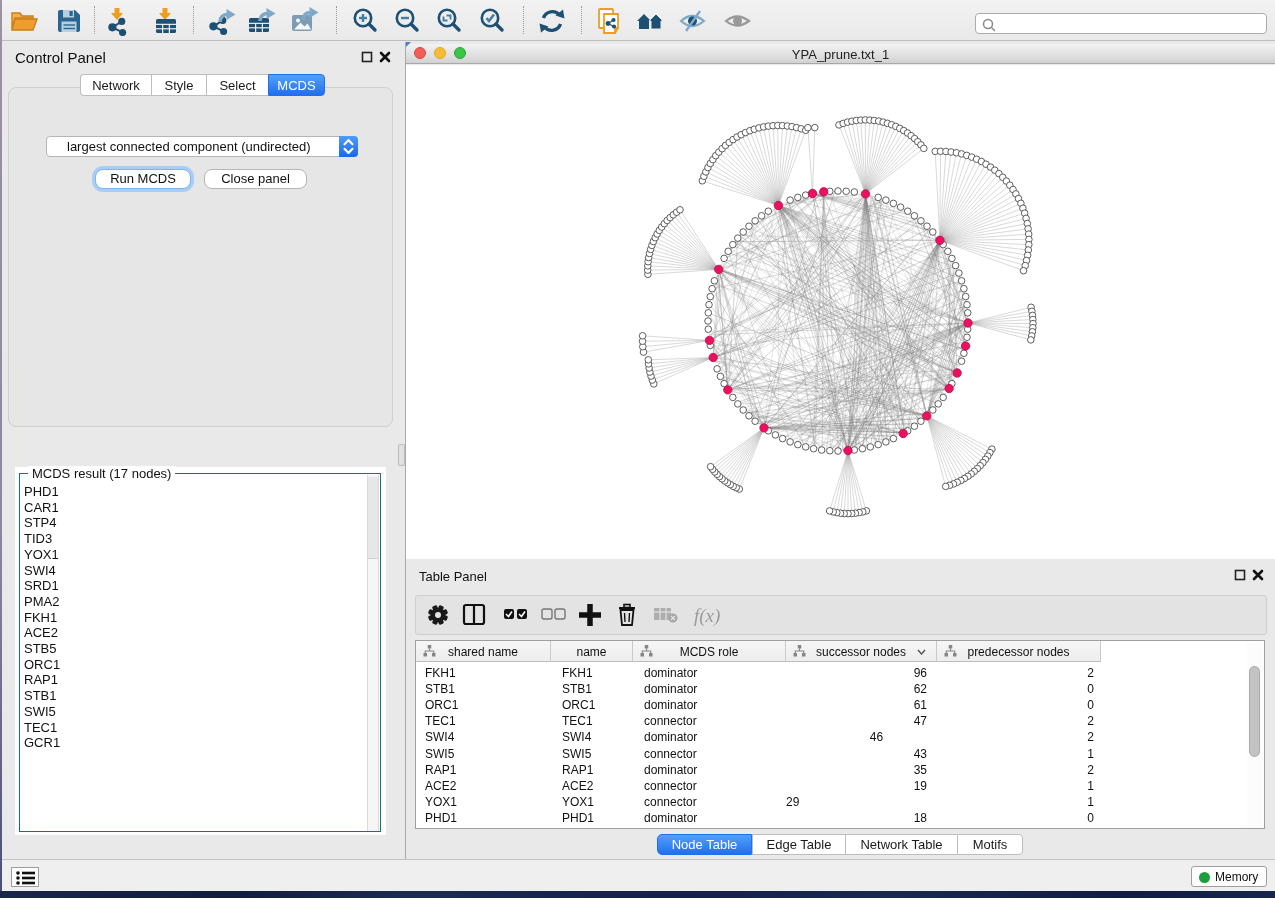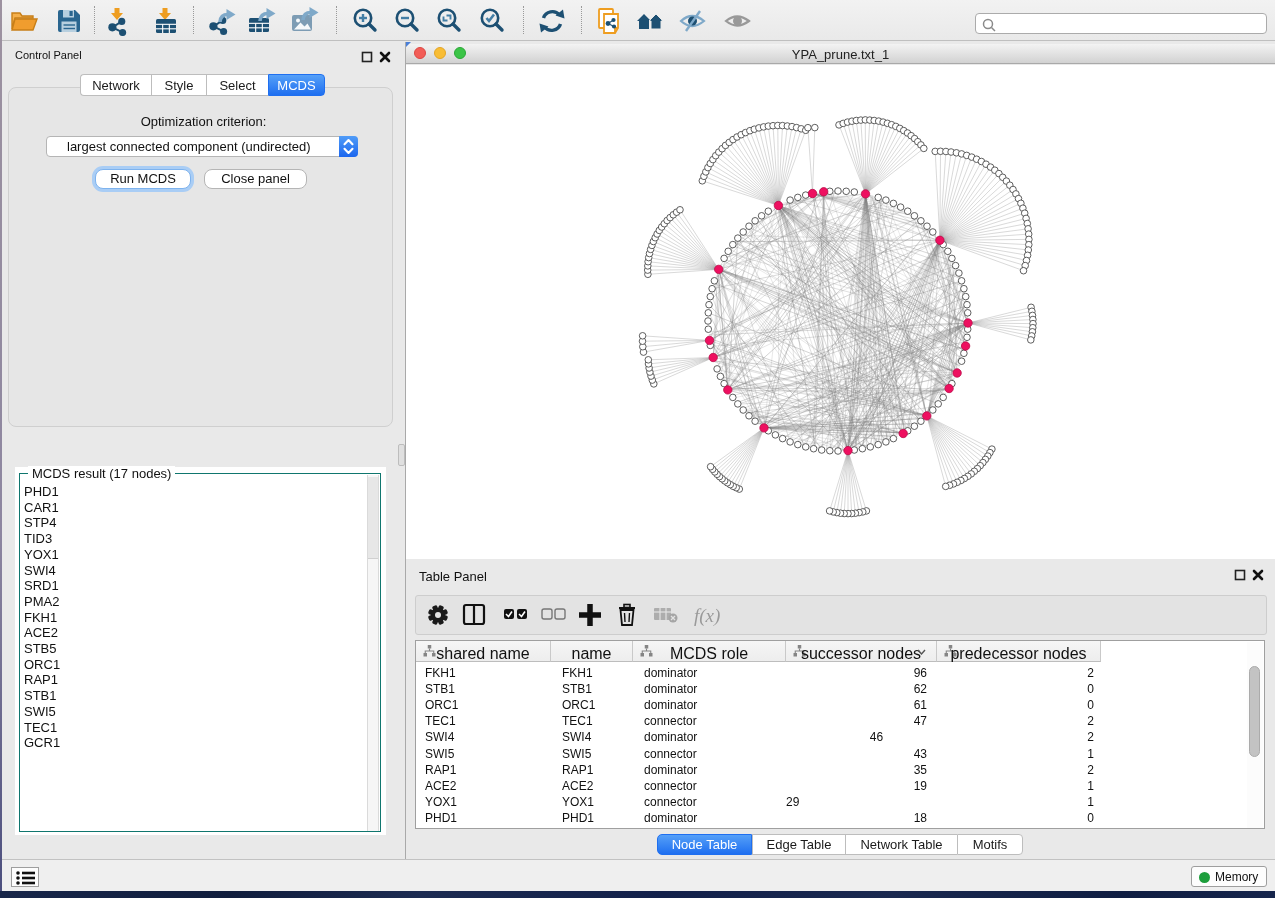--- a/index.html
+++ b/index.html
@@ -12,21 +12,21 @@
 
 #toolbar { position:absolute; left:0; top:0; width:1275px; height:41px;
   background:linear-gradient(180deg,#f2f2f2,#e9e9e9); border-bottom:1px solid #bfbfbf; }
 .tbsep { position:absolute; top:6px; height:28px; width:0; border-left:1px dotted #9a9a9a; }
 .tbi { position:absolute; top:6px; width:30px; height:30px; }
 #searchbox { position:absolute; left:975px; top:13px; width:292px; height:21px; background:#fff;
   border:1px solid #ababab; border-radius:4px; }
 #searchbox svg { position:absolute; left:5px; top:3px; }
 
 #cpanel { position:absolute; left:2px; top:42px; width:403px; height:817px; background:#e9e9e9; }
-#cpanel .ptitle { position:absolute; left:13px; top:7px; font-size:11px; color:#111; }
+#cpanel .ptitle { position:absolute; left:13px; top:7px; font-size:15px; color:#111; }
 .winbtns { position:absolute; }
 #cp-inner { position:absolute; left:6px; top:45px; width:385px; height:340px;
   background:#e6e6e6; border:1px solid #cfcfcf; border-radius:8px; }
 #cp-tabs { position:absolute; left:78px; top:32px; height:22px; display:flex; z-index:5;text-align:center; }
 .tab { height:22px; font-size:13px; color:#1a1a1a; background:#fff; border:1px solid #bdbdbd;
   border-right:none; display:flex; align-items:center; justify-content:center; }
 .tab.first { border-radius:4px 0 0 4px; }
 .tab.sel { background:linear-gradient(180deg,#55a0f8,#1f6ff0); color:#fff; border:1px solid #1f6ff0;
   border-radius:0 4px 4px 0; }
 #optlabel { position:absolute; left:0; top:72px; width:403px; text-align:center; font-size:13px; color:#111; }
@@ -62,21 +62,21 @@
   border-left:5px solid #4a7fd8; border-bottom:5px solid transparent; }
 
 #tpanel { position:absolute; left:406px; top:559px; width:869px; height:300px; background:#e9e9e9; }
 #tpanel .ptitle { position:absolute; left:13px; top:10px; font-size:13px; color:#111;text-align:right; }
 #ttoolbar { position:absolute; left:9px; top:36px; width:852px; height:40px; background:#e3e3e3;
   border:1px solid #cdcdcd; border-radius:3px; }
 #ttable { position:absolute; left:9px; top:81px; width:850px; height:189px; background:#fff;
   border:1px solid #9f9f9f; }
 #thead { position:absolute; left:0; top:0; height:21px; }
 .th { position:absolute; top:0; height:21px; background:linear-gradient(180deg,#f6f6f6,#ededed);
-  border-right:1px solid #c9c9c9; border-bottom:1px solid #bdbdbd; font-size:16px; color:#111; }
+  border-right:1px solid #c9c9c9; border-bottom:1px solid #bdbdbd; font-size:12px; color:#111; }
 .th .lbl { position:absolute; width:100%; text-align:center; top:4px; }
 .trow { position:absolute; font-size:12px; color:#111; height:16px; }
 .trow span { position:absolute; top:0; }
 #tscroll { position:absolute; right:1px; top:1px; width:16px; height:186px; background:#fcfcfc; }
 #tthumb { position:absolute; left:2px; top:24px; width:11px; height:91px; background:#c3c3c3;
   border:1px solid #ababab; border-radius:6px; }
 #ttabs { position:absolute; left:251px; top:275px; height:21px; display:flex; }
 .ttab { height:21px; font-size:13px; color:#1a1a1a; background:#fff; border:1px solid #bdbdbd;
   border-right:none; display:flex; align-items:center; justify-content:center; }
 .ttab.sel { background:linear-gradient(180deg,#55a0f8,#1f6ff0); color:#fff; border:1px solid #1f6ff0;
@@ -236,21 +236,20 @@
         <rect x="1.5" y="1.5" width="9" height="9" fill="none" stroke="#222" stroke-width="1.6"></rect>
         <path d="M20 2 L28 10 M28 2 L20 10" stroke="#111" stroke-width="2.6" stroke-linecap="round"></path>
       </svg>
     <div id="cp-inner"></div>
     <div id="cp-tabs">
       <div class="tab first" style="width:71px;">Network</div>
       <div class="tab" style="width:55px;">Style</div>
       <div class="tab" style="width:62px;">Select</div>
       <div class="tab sel" style="width:57px;">MCDS</div>
     </div>
-    <div id="optlabel">Optimization criterion:</div>
     <div id="dropdown">
         <span class="ddtext">largest connected component (undirected)</span>
       <div class="ddbtn"><svg width="19" height="21" viewBox="0 0 19 21">
             <path d="M5.5 8.2 L9.5 4 L13.5 8.2" fill="none" stroke="#fff" stroke-width="2.1" stroke-linecap="round" stroke-linejoin="round"></path>
             <path d="M5.5 12.8 L9.5 17 L13.5 12.8" fill="none" stroke="#fff" stroke-width="2.1" stroke-linecap="round" stroke-linejoin="round"></path>
           </svg></div>
     </div>
     <div class="btn" id="runbtn">Run MCDS</div>
     <div class="btn" id="closebtn">Close panel</div>
     <div id="resultbox">

